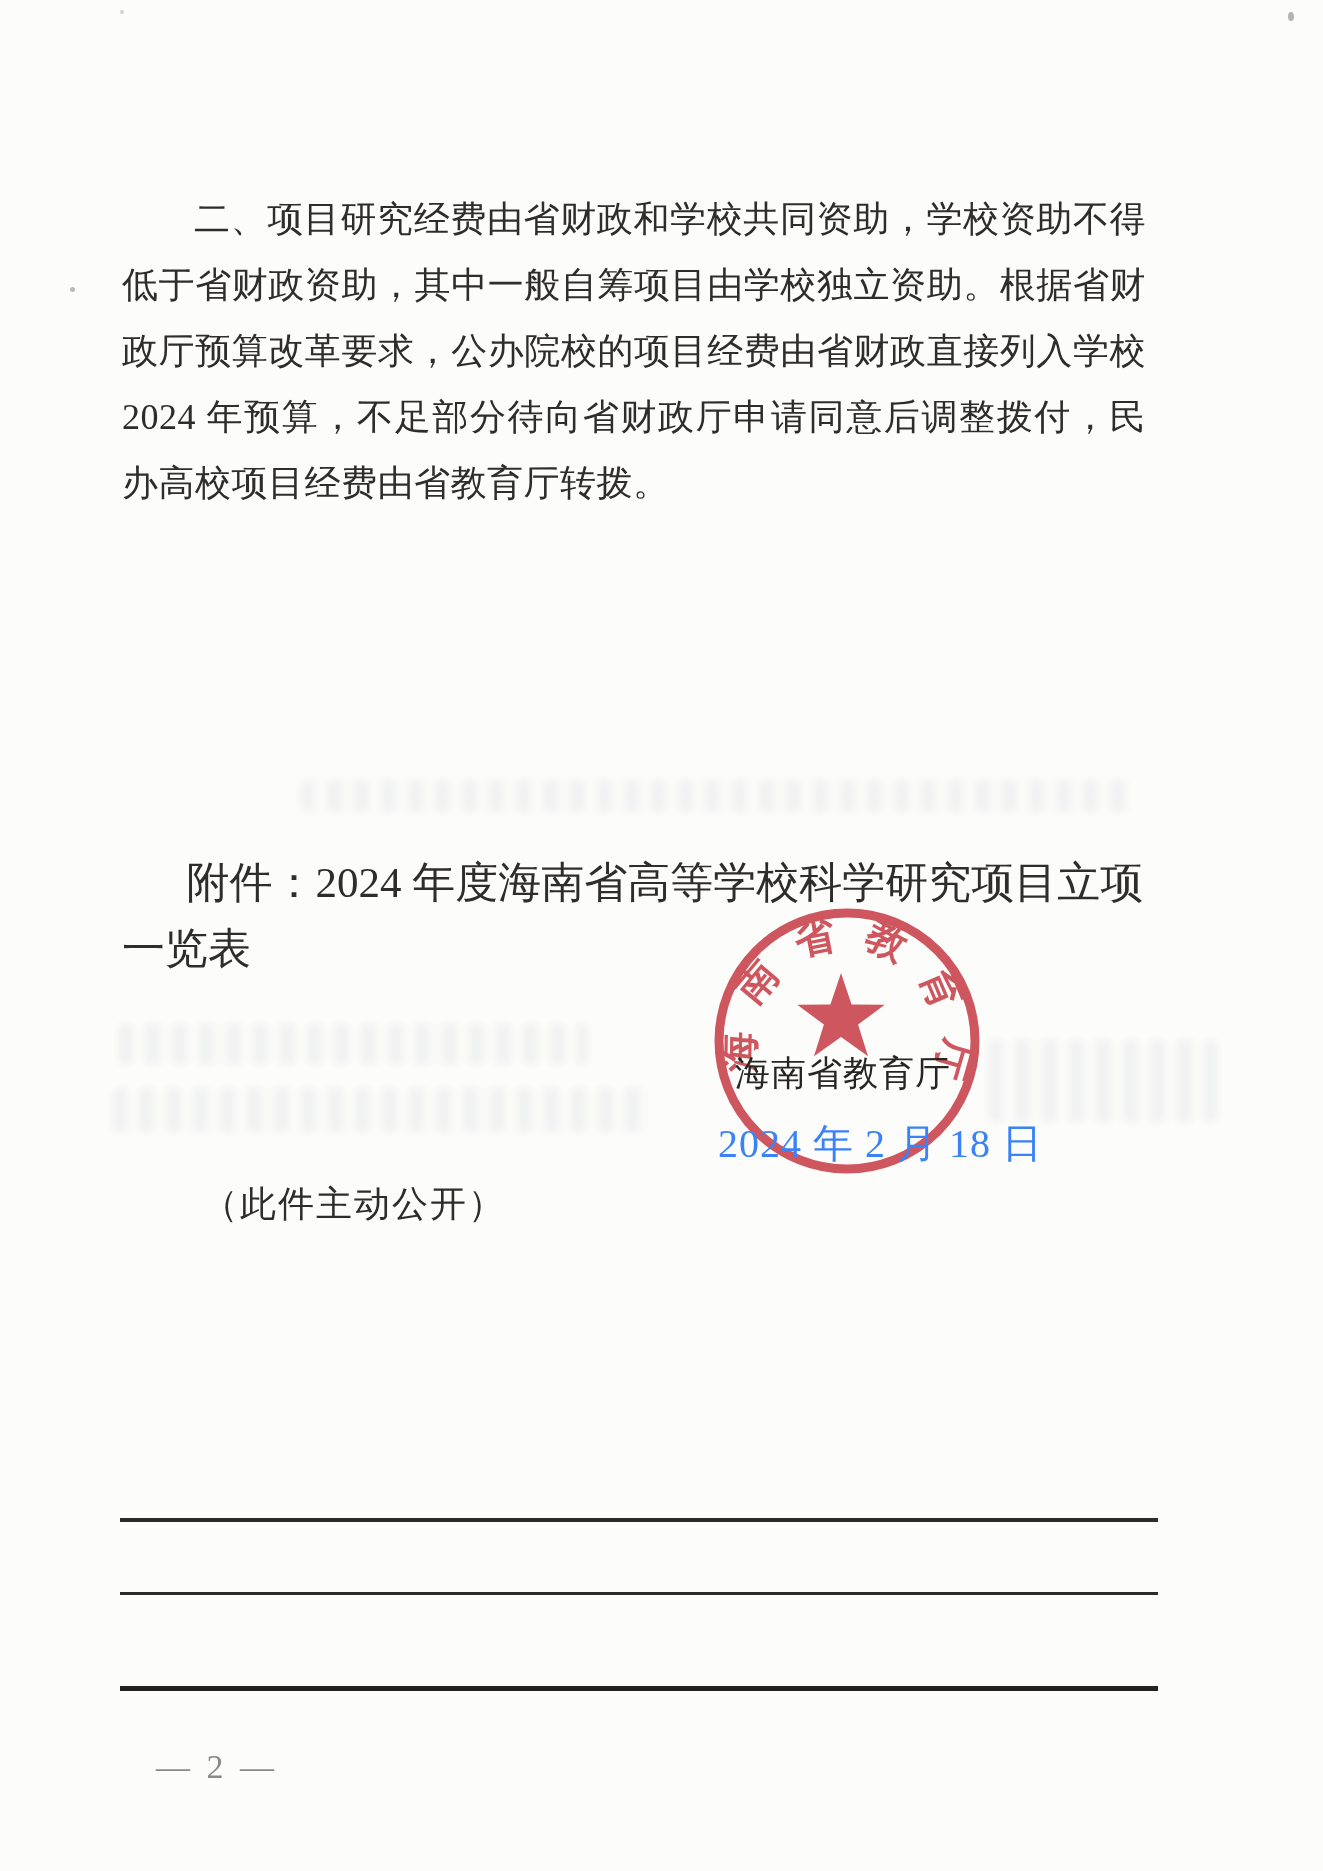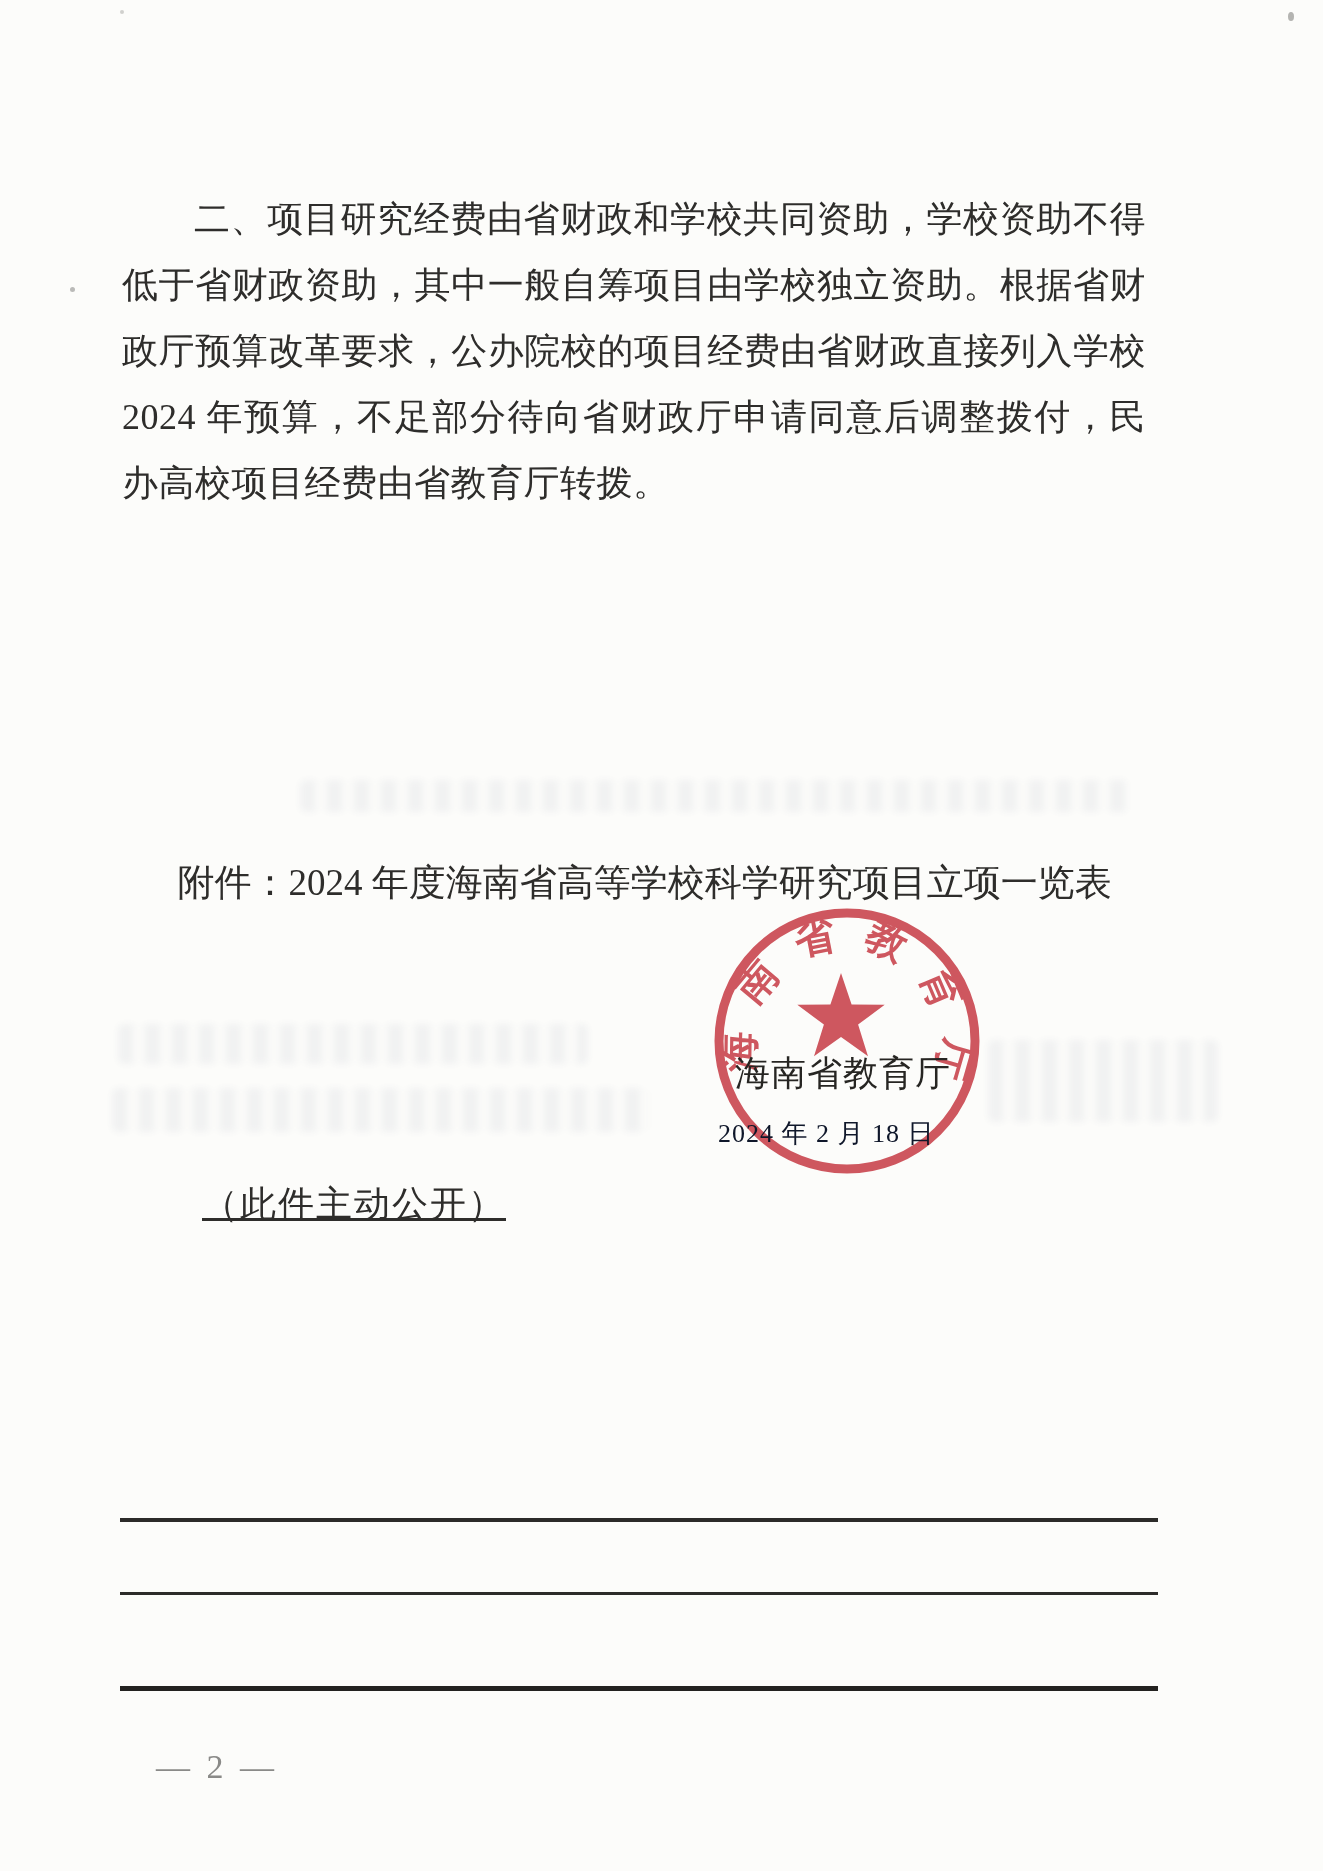--- a/index.html
+++ b/index.html
@@ -31,51 +31,50 @@
   .body-text p {
     margin: 0;
     text-indent: 2em;
   }
 
   .attachment-line {
     position: absolute;
     top: 850px;
     left: 122px;
     width: 1024px;
-    font-size: 37px;
+    font-size: 43px;
     line-height: 66px;
     text-indent: 1.5em;
   }
 
   
   .sig-org {
     position: absolute;
     top: 1050px;
     left: 735px;
     font-size: 35px;
     letter-spacing: 1px;
     color: #262522;
     z-index: 3;
   }
   .sig-date {
     position: absolute;
     top: 1116px;
     left: 718px;
-    font-size: 26px;
+    font-size: 40px;
     letter-spacing: 1px;
-    color: #0f172a;
+    color: #3b82f6;
     z-index: 3;
   }
   .disclosure {
     position: absolute;
     top: 1180px;
     left: 202px;
     font-size: 36px;
     letter-spacing: 2px;
-    text-decoration: underline;
   }
 
   
   .seal {
     position: absolute;
     top: 908px;
     left: 714px;
     width: 266px;
     height: 266px;
     z-index: 2;

